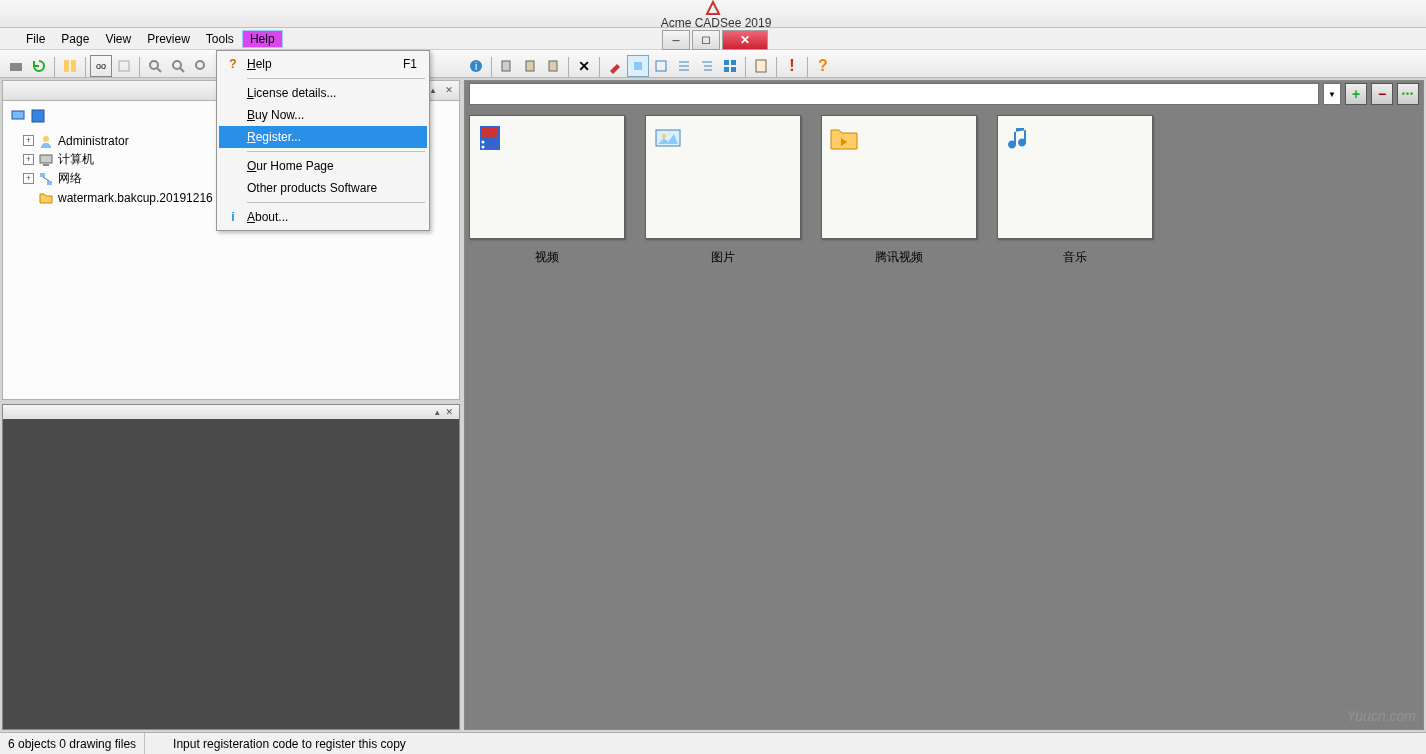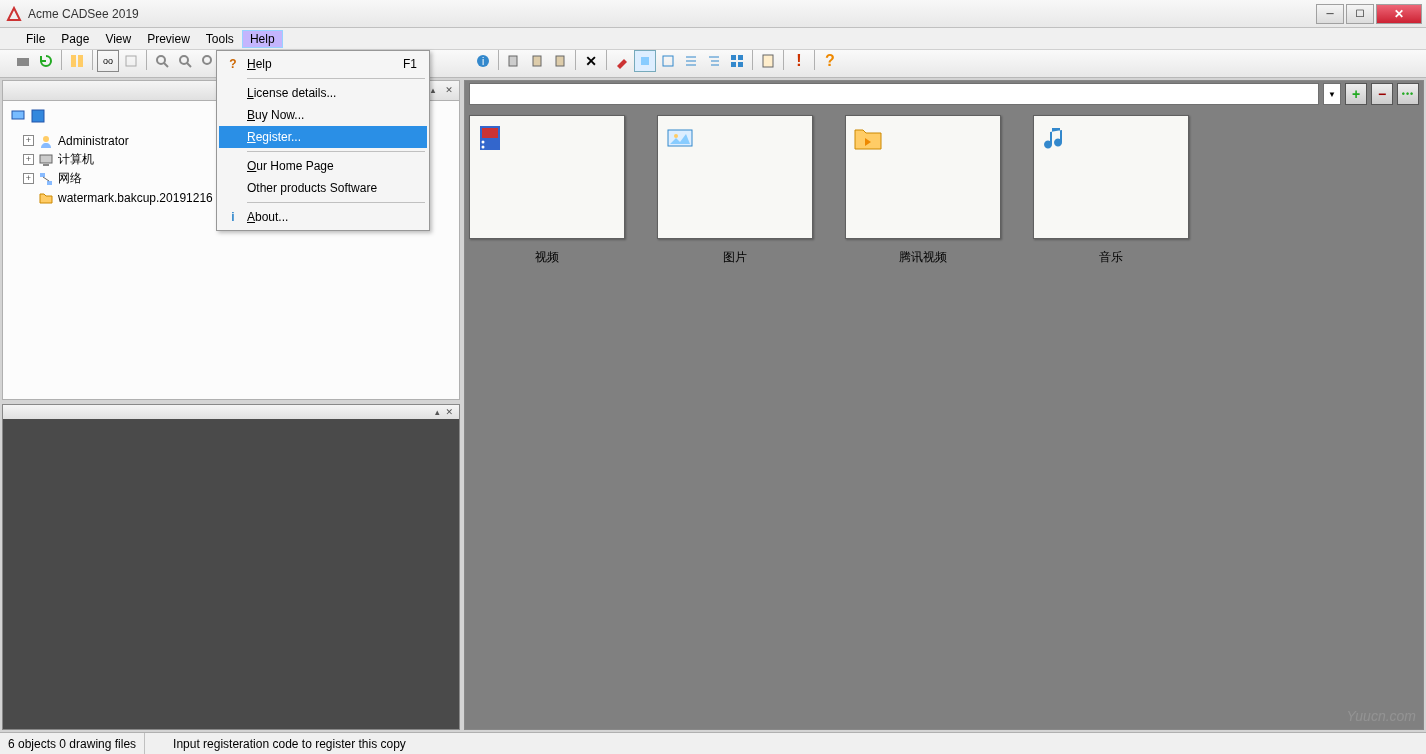--- a/index.html
+++ b/index.html
@@ -1,34 +1,34 @@
 <!DOCTYPE html>
 <html><head>
 <meta charset="utf-8">
 <style>
 * { box-sizing: border-box; margin: 0; padding: 0; font-family: "Segoe UI", Tahoma, sans-serif; }
 body { width: 1426px; height: 754px; background: #d4d4d4; overflow: hidden; position: relative; }
 
 
-.titlebar { height: 28px; background: linear-gradient(#f8f8f8,#e8e8e8); border-bottom: 1px solid #c0c0c0; display: flex; align-items: center; padding-left: 6px; }
+.titlebar { height: 28px; background: linear-gradient(#f8f8f8,#e8e8e8); border-bottom: 1px solid #c0c0c0; display: flex; align-items: center; padding-left: 6px; flex-direction: column; }
 .app-icon { width: 16px; height: 16px; margin-right: 6px; display:inline-block;}
 .app-icon svg{width:16px;height:16px}
 .title-text { font-size: 12px; color: #333; flex: 1; }
 .winbtns { display: flex; height: 20px; margin-right:4px;}
 .winbtn { width: 28px; height: 20px; border: 1px solid #a0a0a0; background: linear-gradient(#f5f5f5,#dcdcdc); margin-left:2px; display:flex;align-items:center;justify-content:center; font-size:10px; font-family:Arial;}
 .winbtn.close { background: linear-gradient(#e67,#c23); color:#fff; width:46px;}
 .winbtn.close span{color:#fff;font-weight:bold;font-size:12px;}
 
 
 .menubar { height: 22px; background: #f0f0f0; display: flex; align-items: center; padding-left: 18px; border-bottom:1px solid #d0d0d0;}
 .menu-item { padding: 2px 8px; font-size: 12px; color: #000; cursor: default; }
-.menu-item.active{ background:#c4b5fd; border:1px solid #99d1ff; padding:1px 7px;}
-
-
-.toolbar { height: 28px; background: linear-gradient(#fafafa,#e8e8e8); border-bottom: 1px solid #b8b8b8; display: flex; align-items: flex-start; padding: 0 12px; gap:1px;}
+.menu-item.active{ background:#d946ef; border:1px solid #99d1ff; padding:1px 7px;}
+
+
+.toolbar { height: 28px; background: linear-gradient(#fafafa,#e8e8e8); border-bottom: 1px solid #b8b8b8; display: flex; align-items: flex-end; padding: 0 5px; gap:1px;}
 .tbtn { width: 22px; height: 22px; display:flex; align-items:center; justify-content:center; border:1px solid transparent;}
 .tsep { width:1px; height:20px; background:#b0b0b0; margin:0 3px;}
 
 
 .main { position: absolute; top: 78px; left: 0; right: 0; bottom: 22px; display: flex; }
 .left-col { width: 462px; display: flex; flex-direction: column; }
 .tree-panel { height: 320px; background: #fcfcfc; border: 1px solid #b0b0b0; margin:2px; position:relative;}
 .tree-header{height:20px;background:linear-gradient(#f5f5f5,#e0e0e0);border-bottom:1px solid #b0b0b0;display:flex;align-items:center;justify-content:flex-end;padding-right:4px;gap:4px;}
 .tree-hbtn{width:12px;height:12px;font-size:9px;line-height:10px;text-align:center;color:#555;}
 .tree-body{padding:6px;font-size:12px;}
@@ -45,21 +45,21 @@
 
 .right-col{flex:1;background:#808080;display:flex;flex-direction:column;margin:2px;border:1px solid #888;}
 .path-row{height:26px;display:flex;align-items:center;padding:2px 4px;gap:4px;background:#808080;}
 .path-input{flex:1;height:22px;background:#fff;border:1px solid #707070;}
 .path-dd{width:18px;height:22px;background:#fff;border:1px solid #707070;display:flex;align-items:center;justify-content:center;font-size:8px;}
 .sq-btn{width:22px;height:22px;border:1px solid #555;background:linear-gradient(#eee,#ccc);display:flex;align-items:center;justify-content:center;font-weight:bold;font-size:14px;}
 .sq-btn.plus{color:#2a2;}
 .sq-btn.minus{color:#900;}
 .sq-btn.more{font-size:9px;letter-spacing:1px;color:#2a2;}
 
-.thumbs{padding:8px 4px;display:flex;gap:32px;flex-wrap:wrap;}
+.thumbs{padding:8px 4px;display:flex;gap:20px;flex-wrap:wrap;}
 .thumb{width:156px;display:flex;flex-direction:column;align-items:center;}
 .thumb-box{width:156px;height:124px;background:#f8f8f5;border:1px solid #606060;display:flex;padding:6px;box-shadow:1px 1px 2px rgba(0,0,0,.3);}
 .thumb-icon{width:32px;height:32px;}
 .thumb-label{margin-top:10px;font-size:12px;color:#000;}
 
 
 .statusbar{position:absolute;bottom:0;left:0;right:0;height:22px;background:#f0f0f0;border-top:1px solid #b0b0b0;display:flex;align-items:center;font-size:12px;}
 .status-seg{padding:0 8px;border-right:1px solid #c0c0c0;height:100%;display:flex;align-items:center;}
 
 

